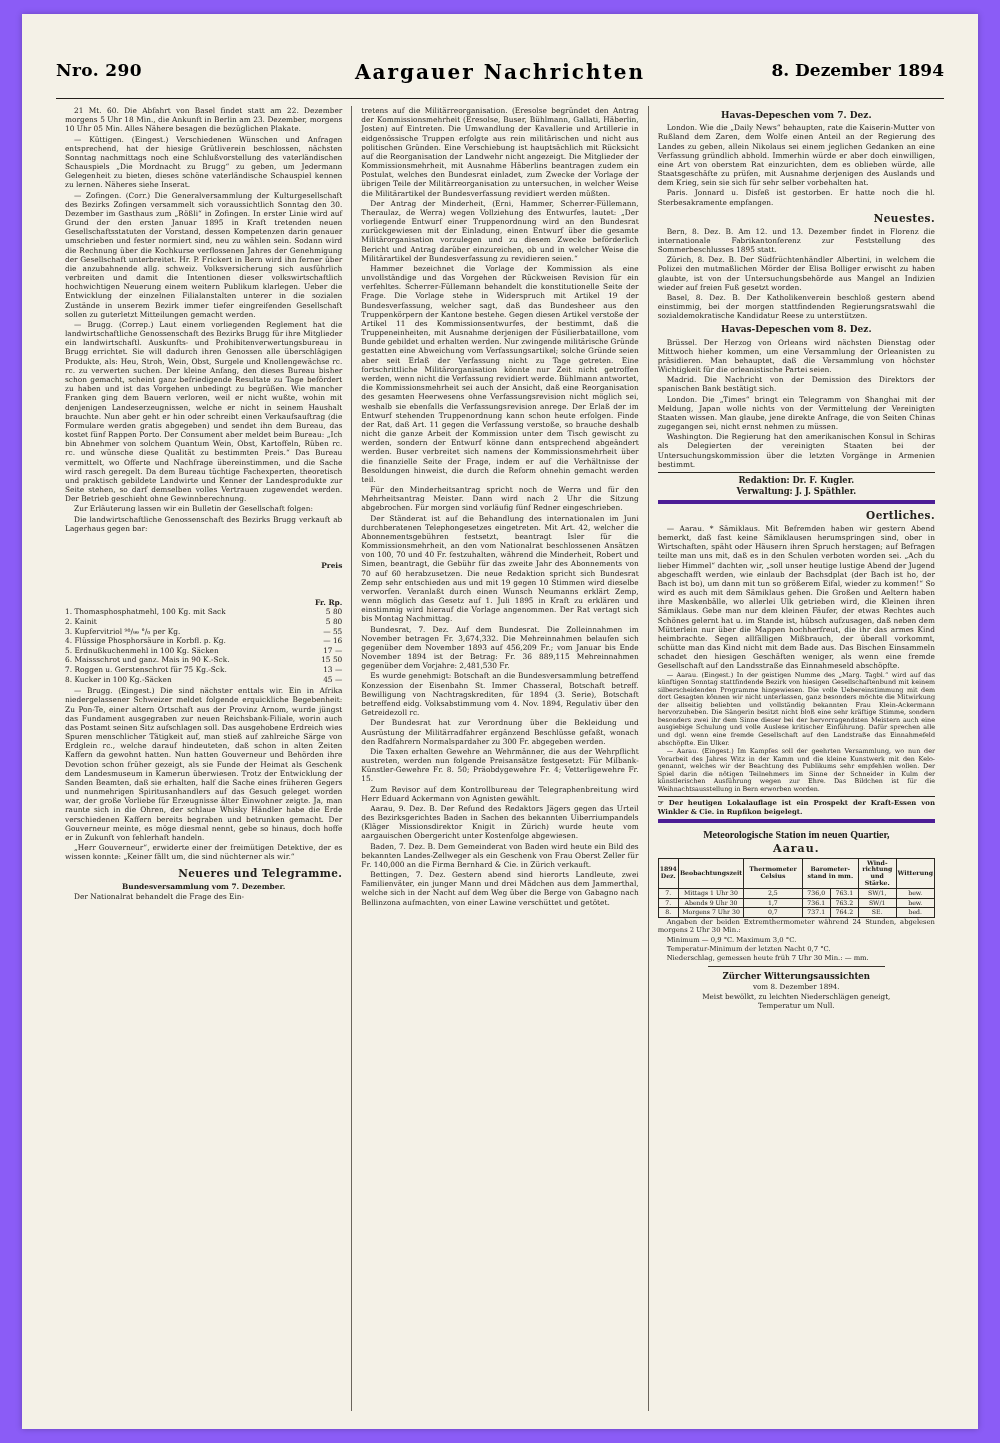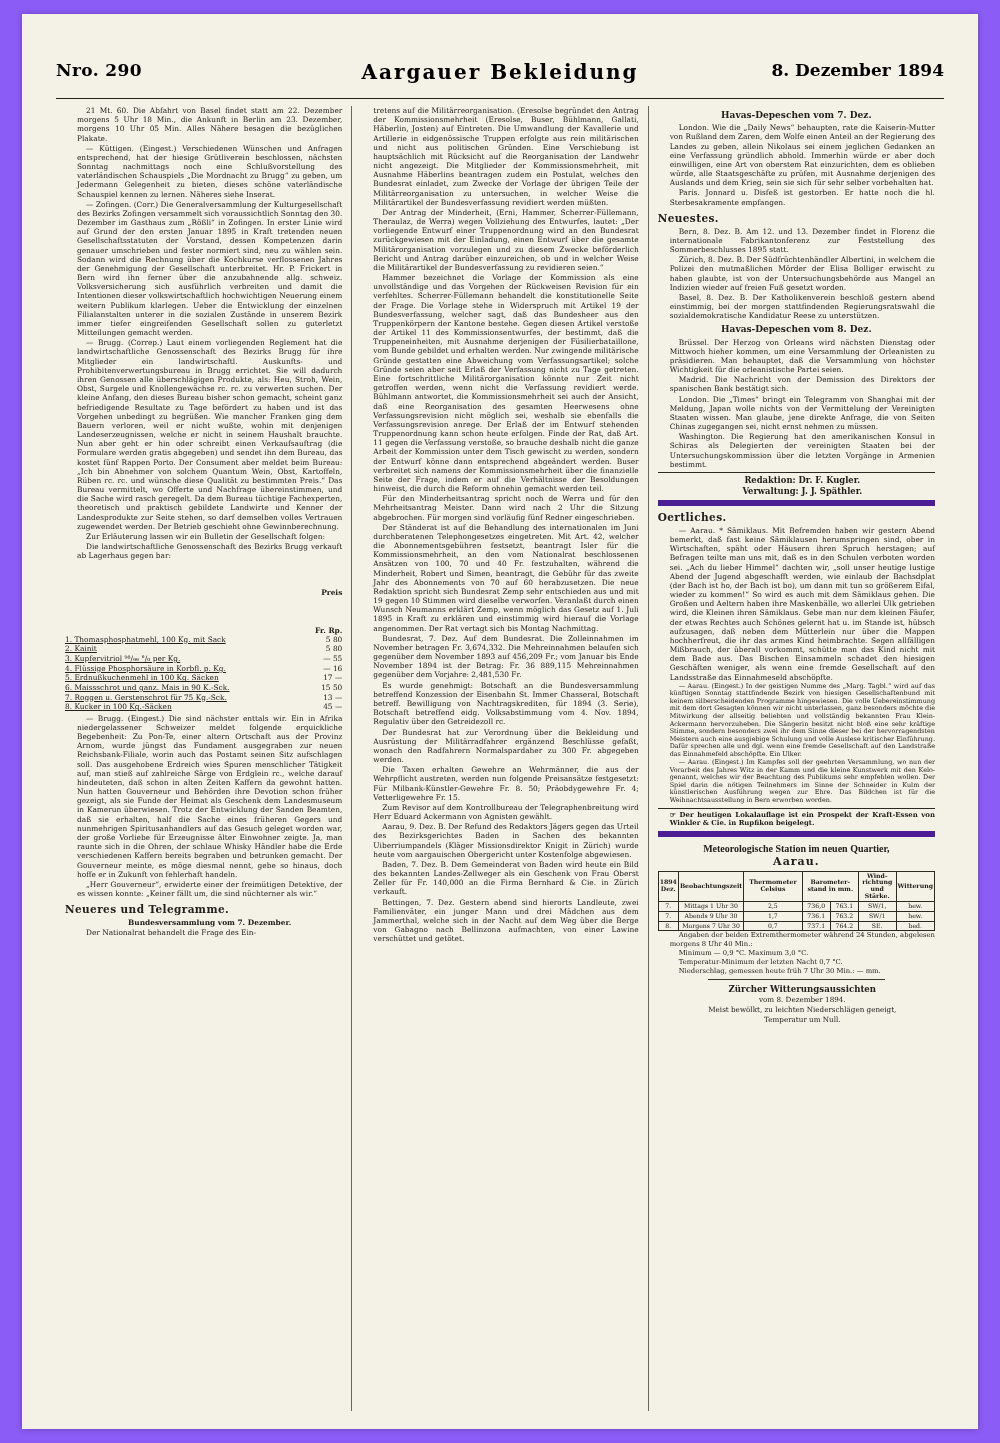--- a/index.html
+++ b/index.html
@@ -32,61 +32,61 @@
     padding:0 9px;
     font-size:7.4px;
     line-height:1.24;
     text-align:justify;
     hyphens:auto;
     color:#23201c;
     overflow:hidden;
     position:relative;
   }
   .col + .col{border-left:1px solid #6b655c;}
-  .col p{margin:0 0 1px 12px;text-indent:9px;}
+  .col p{margin:0 0 1px 0;text-indent:9px;}
   .col p.noind{text-indent:0;}
   .col p.center{text-align:center;text-indent:0;}
   .hd{
-    text-align:left;font-weight:bold;font-size:10.5px;
+    text-align:right;font-weight:bold;font-size:10.5px;
     margin:5px 0 2px 0;letter-spacing:.4px;text-indent:0;
   }
   .hd2{
     text-align:center;font-weight:bold;font-size:9px;
     margin:4px 0 2px 0;text-indent:0;
   }
   .sm-hd{font-weight:bold;}
   .blk{font-weight:bold;}
   .divider-short{border-top:1px solid #3a352e;margin:4px 50px;}
   
   .pricelist{margin:2px 0 2px 0;}
   .pricerow{display:flex;font-size:7.4px;line-height:1.3;}
-  .pricerow .t{flex:1 1 auto;padding-right:4px;text-decoration:underline;}
+  .pricerow .t{flex:1 1 auto;padding-right:4px;}
   .pricerow .v{flex:0 0 42px;text-align:right;}
   .pricehead{display:flex;font-size:7.4px;font-weight:bold;justify-content:flex-end;margin-top:28px;}
   
-  .box-line{border-top:1px solid #2c2822;border-bottom:6px solid #4c1d95;padding:2px 0;margin:3px 0;}
+  .box-line{border-top:1px solid #2c2822;border-bottom:4px solid #4c1d95;padding:2px 0;margin:3px 0;}
   
   .meteo-title{text-align:center;font-weight:bold;font-size:10px;margin-top:6px;text-indent:0;font-family:Liberation Serif, serif;}
   .meteo-sub{text-align:center;font-weight:bold;font-size:11px;letter-spacing:1px;margin-bottom:2px;text-indent:0;}
   table.meteo{width:100%;border-collapse:collapse;font-size:6.2px;}
   table.meteo th, table.meteo td{border:1px solid #2c2822;padding:1px 1px;text-align:center;line-height:1.1;}
   table.meteo th{font-weight:bold;}
   .meteo-note{font-size:6.8px;line-height:1.2;margin-top:2px;text-indent:0;}
   .small{font-size:6.9px;}
   .tiny{font-size:6.4px;line-height:1.18;}
 </style>
 </head>
 <body>
 
 <div class="page">
   <div class="sheet">
 
     <div class="masthead">
       <div class="mh-left">Nro. 290</div>
-      <div class="mh-center">Aargauer Bekleidung</div>
+      <div class="mh-center">Aargauer Nachrichten</div>
       <div class="mh-right">8. Dezember 1894</div>
     </div>
     <div class="rule"></div>
 
     <div class="cols">
 
       <div class="col">
         <p>21 Mt. 60. Die Abfahrt von Basel findet statt am 22. Dezember morgens 5 Uhr 18 Min., die Ankunft in Berlin am 23. Dezember, morgens 10 Uhr 05 Min. Alles Nähere besagen die bezüglichen Plakate.</p>
         <p>— Küttigen. (Eingest.) Verschiedenen Wünschen und Anfragen entsprechend, hat der hiesige Grütliverein beschlossen, nächsten Sonntag nachmittags noch eine Schlußvorstellung des vaterländischen Schauspiels „Die Mordnacht zu Brugg“ zu geben, um Jedermann Gelegenheit zu bieten, dieses schöne vaterländische Schauspiel kennen zu lernen. Näheres siehe Inserat.</p>
         <p>— Zofingen. (Corr.) Die Generalversammlung der Kulturgesellschaft des Bezirks Zofingen versammelt sich voraussichtlich Sonntag den 30. Dezember im Gasthaus zum „Rößli“ in Zofingen. In erster Linie wird auf Grund der den ersten Januar 1895 in Kraft tretenden neuen Gesellschaftsstatuten der Vorstand, dessen Kompetenzen darin genauer umschrieben und fester normiert sind, neu zu wählen sein. Sodann wird die Rechnung über die Kochkurse verflossenen Jahres der Genehmigung der Gesellschaft unterbreitet. Hr. P. Frickert in Bern wird ihn ferner über die anzubahnende allg. schweiz. Volksversicherung sich ausführlich verbreiten und damit die Intentionen dieser volkswirtschaftlich hochwichtigen Neuerung einem weitern Publikum klarlegen. Ueber die Entwicklung der einzelnen Filialanstalten unterer in die sozialen Zustände in unserem Bezirk immer tiefer eingreifenden Gesellschaft sollen zu guterletzt Mitteilungen gemacht werden.</p>
@@ -234,21 +234,21 @@
               <td>Morgens 7 Uhr 30</td>
               <td>0,7</td>
               <td>737.1</td>
               <td>764.2</td>
               <td>SE.</td>
               <td>bed.</td>
             </tr>
           </tbody>
         </table>
 
-        <p class="meteo-note">Angaben der beiden Extremthermometer während 24 Stunden, abgelesen morgens 8 Uhr 40 Min.:</p>
+        <p class="meteo-note">Angaben der beiden Extremthermometer während 24 Stunden, abgelesen morgens 2 Uhr 30 Min.:</p>
         <p class="meteo-note">Minimum — 0,9 °C.   Maximum 3,0 °C.</p>
         <p class="meteo-note">Temperatur-Minimum der letzten Nacht 0,7 °C.</p>
         <p class="meteo-note">Niederschlag, gemessen heute früh 7 Uhr 30 Min.: — mm.</p>
 
         <div class="divider-short"></div>
         <p class="center blk" style="font-size:8.6px;">Zürcher Witterungsaussichten</p>
         <p class="center" style="font-size:7.2px;">vom 8. Dezember 1894.</p>
         <p class="center" style="font-size:7.2px;">Meist bewölkt, zu leichten Niederschlägen geneigt,</p>
         <p class="center" style="font-size:7.2px;">Temperatur um Null.</p>
       </div>

